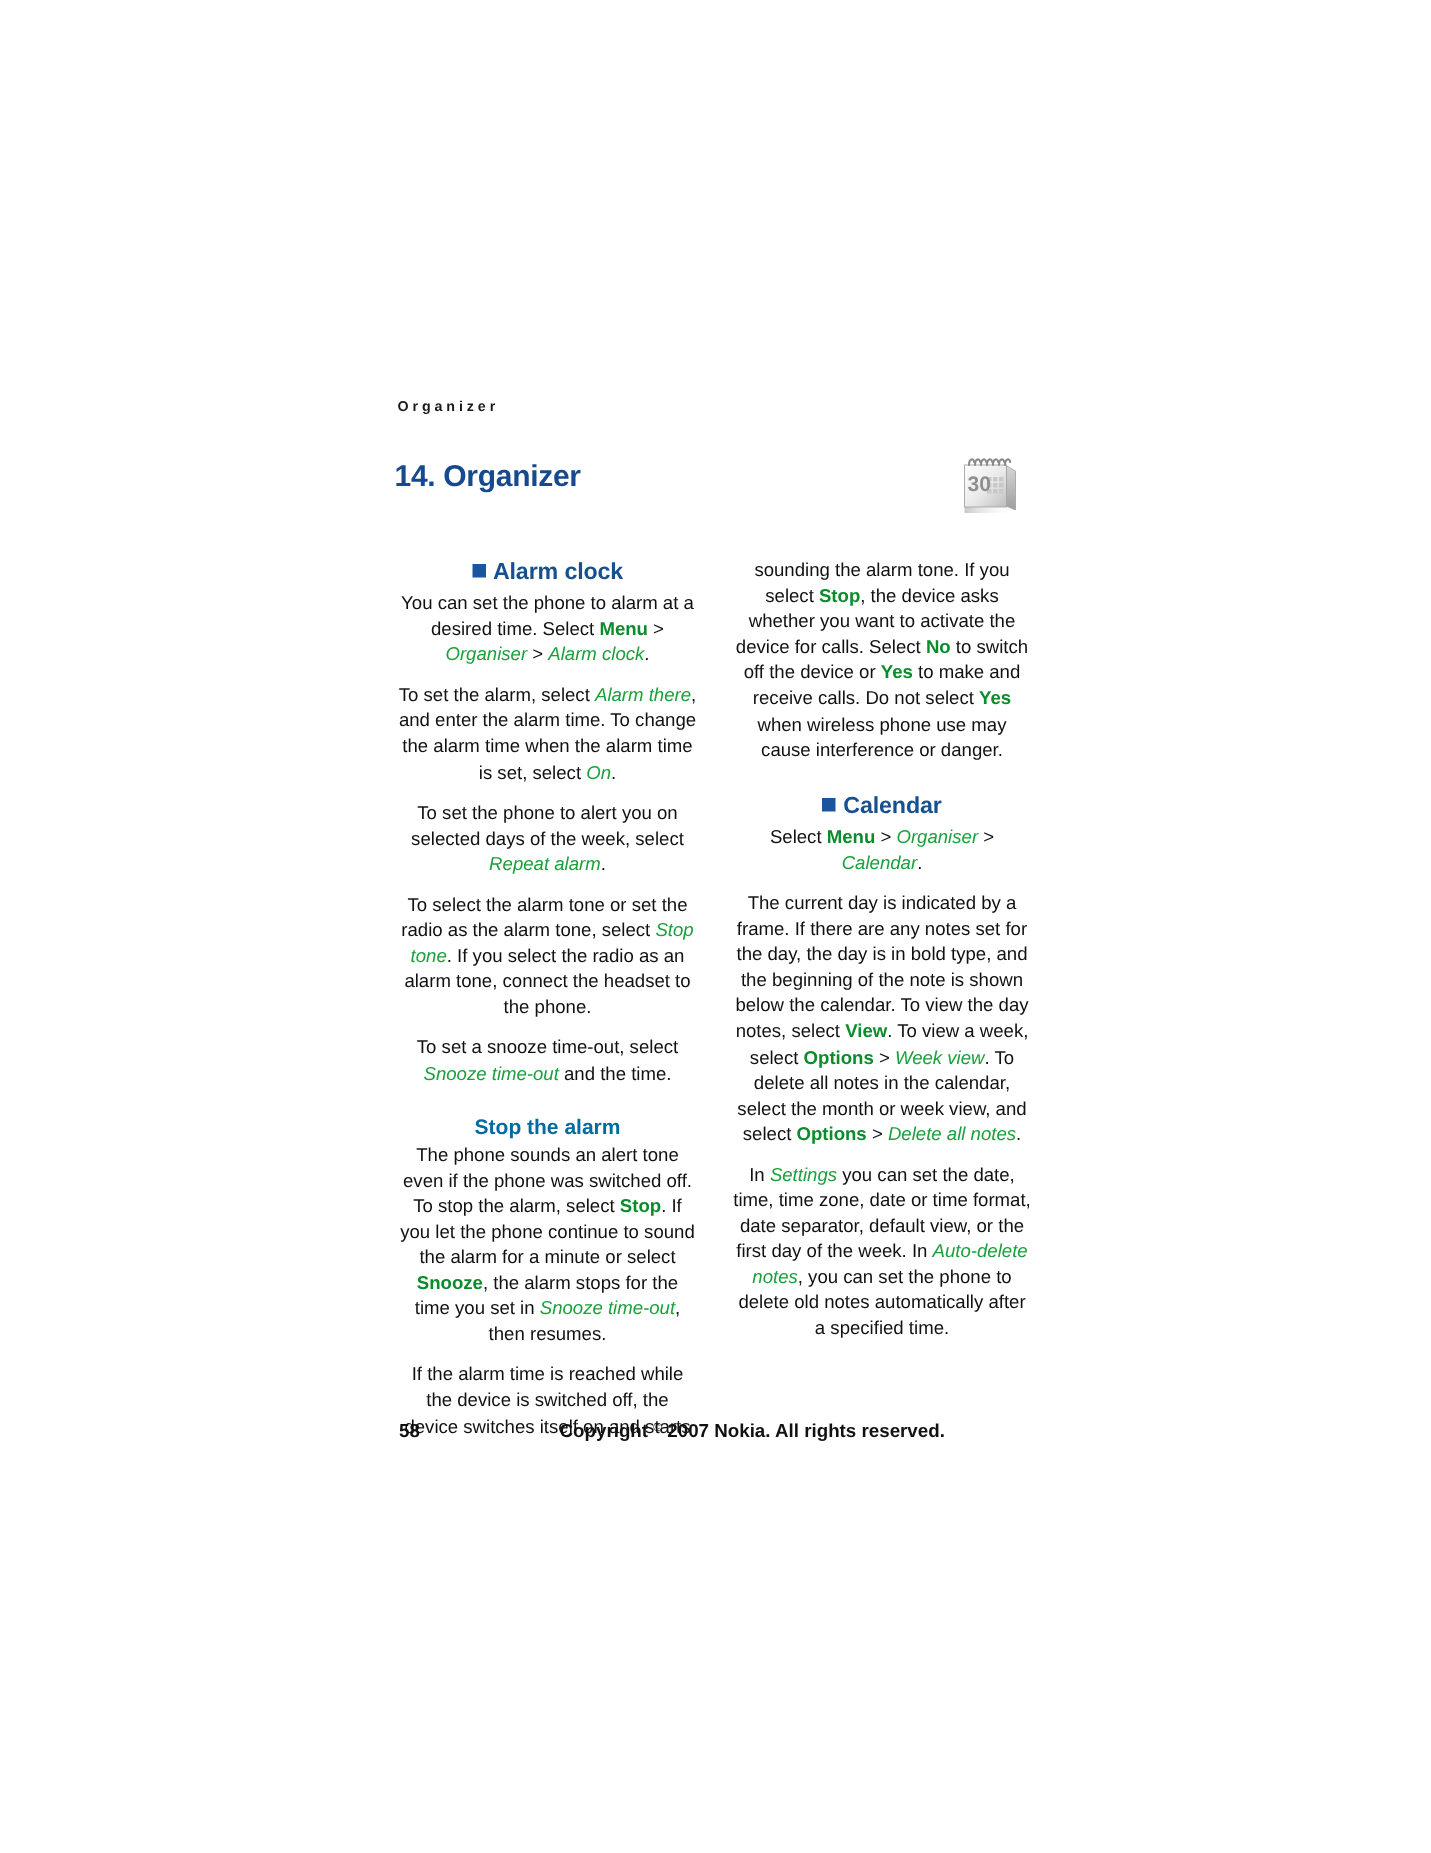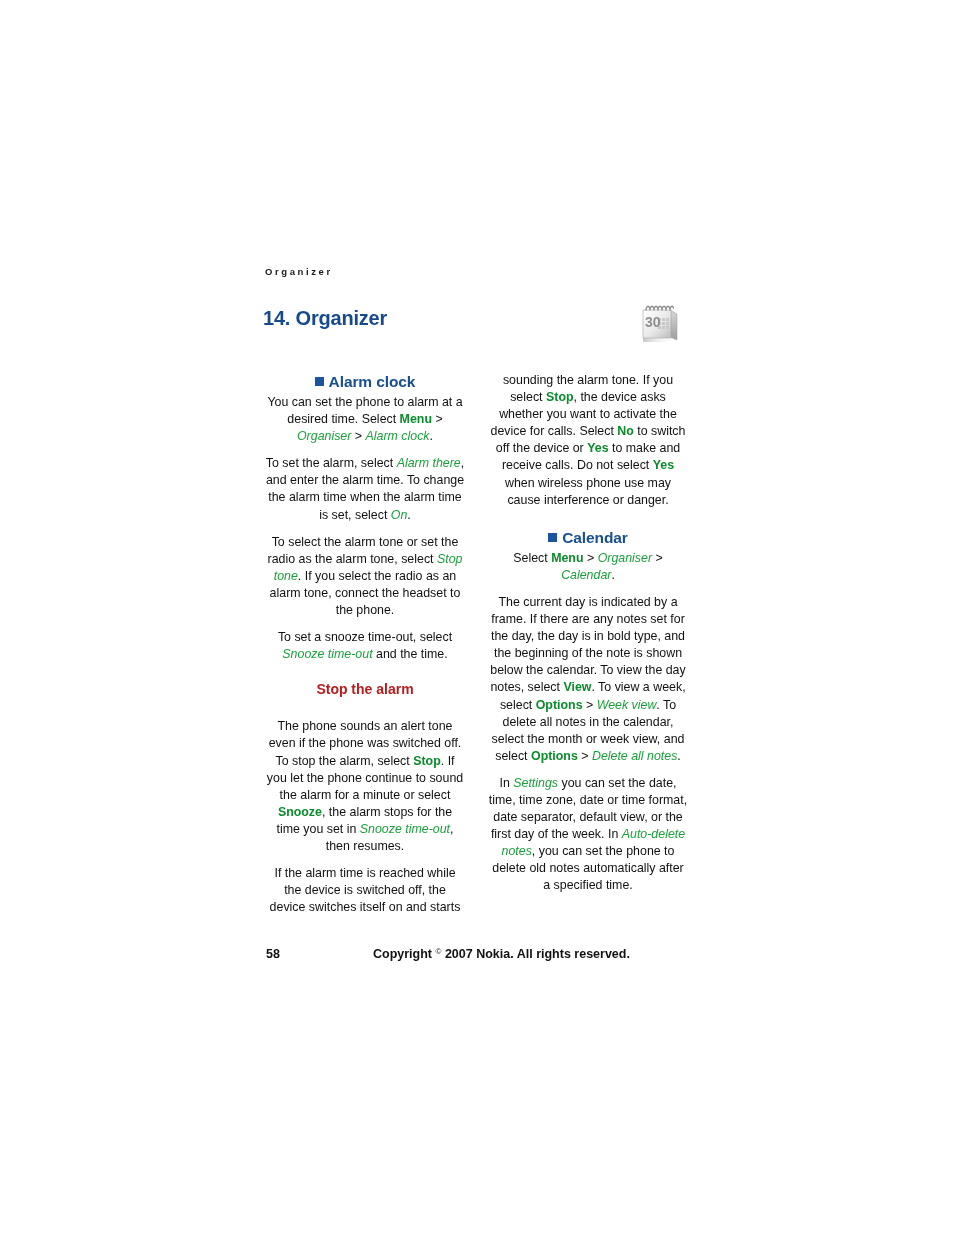--- a/index.html
+++ b/index.html
@@ -78,24 +78,24 @@
   }
   h2.section .bullet {
     display: inline-block;
     width: 9px;
     height: 9px;
     background: #1b55a0;
     margin-right: 5px;
     vertical-align: 1px;
   }
   h3.subsection {
-    margin: 17px 0 20px 0;
+    margin: 17px 0 2px 0;
     font-size: 14px;
     font-weight: bold;
-    color: #b91c1c;
+    color: #0369a1;
     line-height: 18px;
   }
 
   p {
     margin: 0 0 10px 0;
   }
   p:last-child { margin-bottom: 0; }
 
   .gi { color: #1ba03c; font-style: italic; }
   .gb { color: #0a8c2b; font-weight: bold; font-style: normal; }
@@ -183,20 +183,21 @@
   </div>
 
   <div class="col col-left">
     <h2 class="section">
       <span class="bullet"></span><span>Alarm clock</span>
     </h2>
 
     <div>
         <p><span>You can set the phone to alarm at a desired time. Select </span><span class="gb">Menu</span><span> &gt; </span><span class="gi">Organiser</span><span> &gt; </span><span class="gi">Alarm clock</span><span>.</span></p>
         <p><span>To set the alarm, select </span><span class="gi">Alarm there</span><span>, and enter the alarm time. To change the alarm time when the alarm time is set, select </span><span class="gi">On</span><span>.</span></p>
+        <p><span>To set the phone to alert you on selected days of the week, select </span><span class="gi">Repeat alarm</span><span>.</span></p>
         <p><span>To select the alarm tone or set the radio as the alarm tone, select </span><span class="gi">Stop tone</span><span>. If you select the radio as an alarm tone, connect the headset to the phone.</span></p>
         <p><span>To set a snooze time-out, select </span><span class="gi">Snooze time-out</span><span> and the time.</span></p>
       </div>
 
     <h3 class="subsection">Stop the alarm</h3>
 
     <div>
         <p><span>The phone sounds an alert tone even if the phone was switched off. To stop the alarm, select </span><span class="gb">Stop</span><span>. If you let the phone continue to sound the alarm for a minute or select </span><span class="gb">Snooze</span><span>, the alarm stops for the time you set in </span><span class="gi">Snooze time-out</span><span>, then resumes.</span></p>
         <p><span>If the alarm time is reached while the device is switched off, the device switches itself on and starts</span></p>
       </div>

